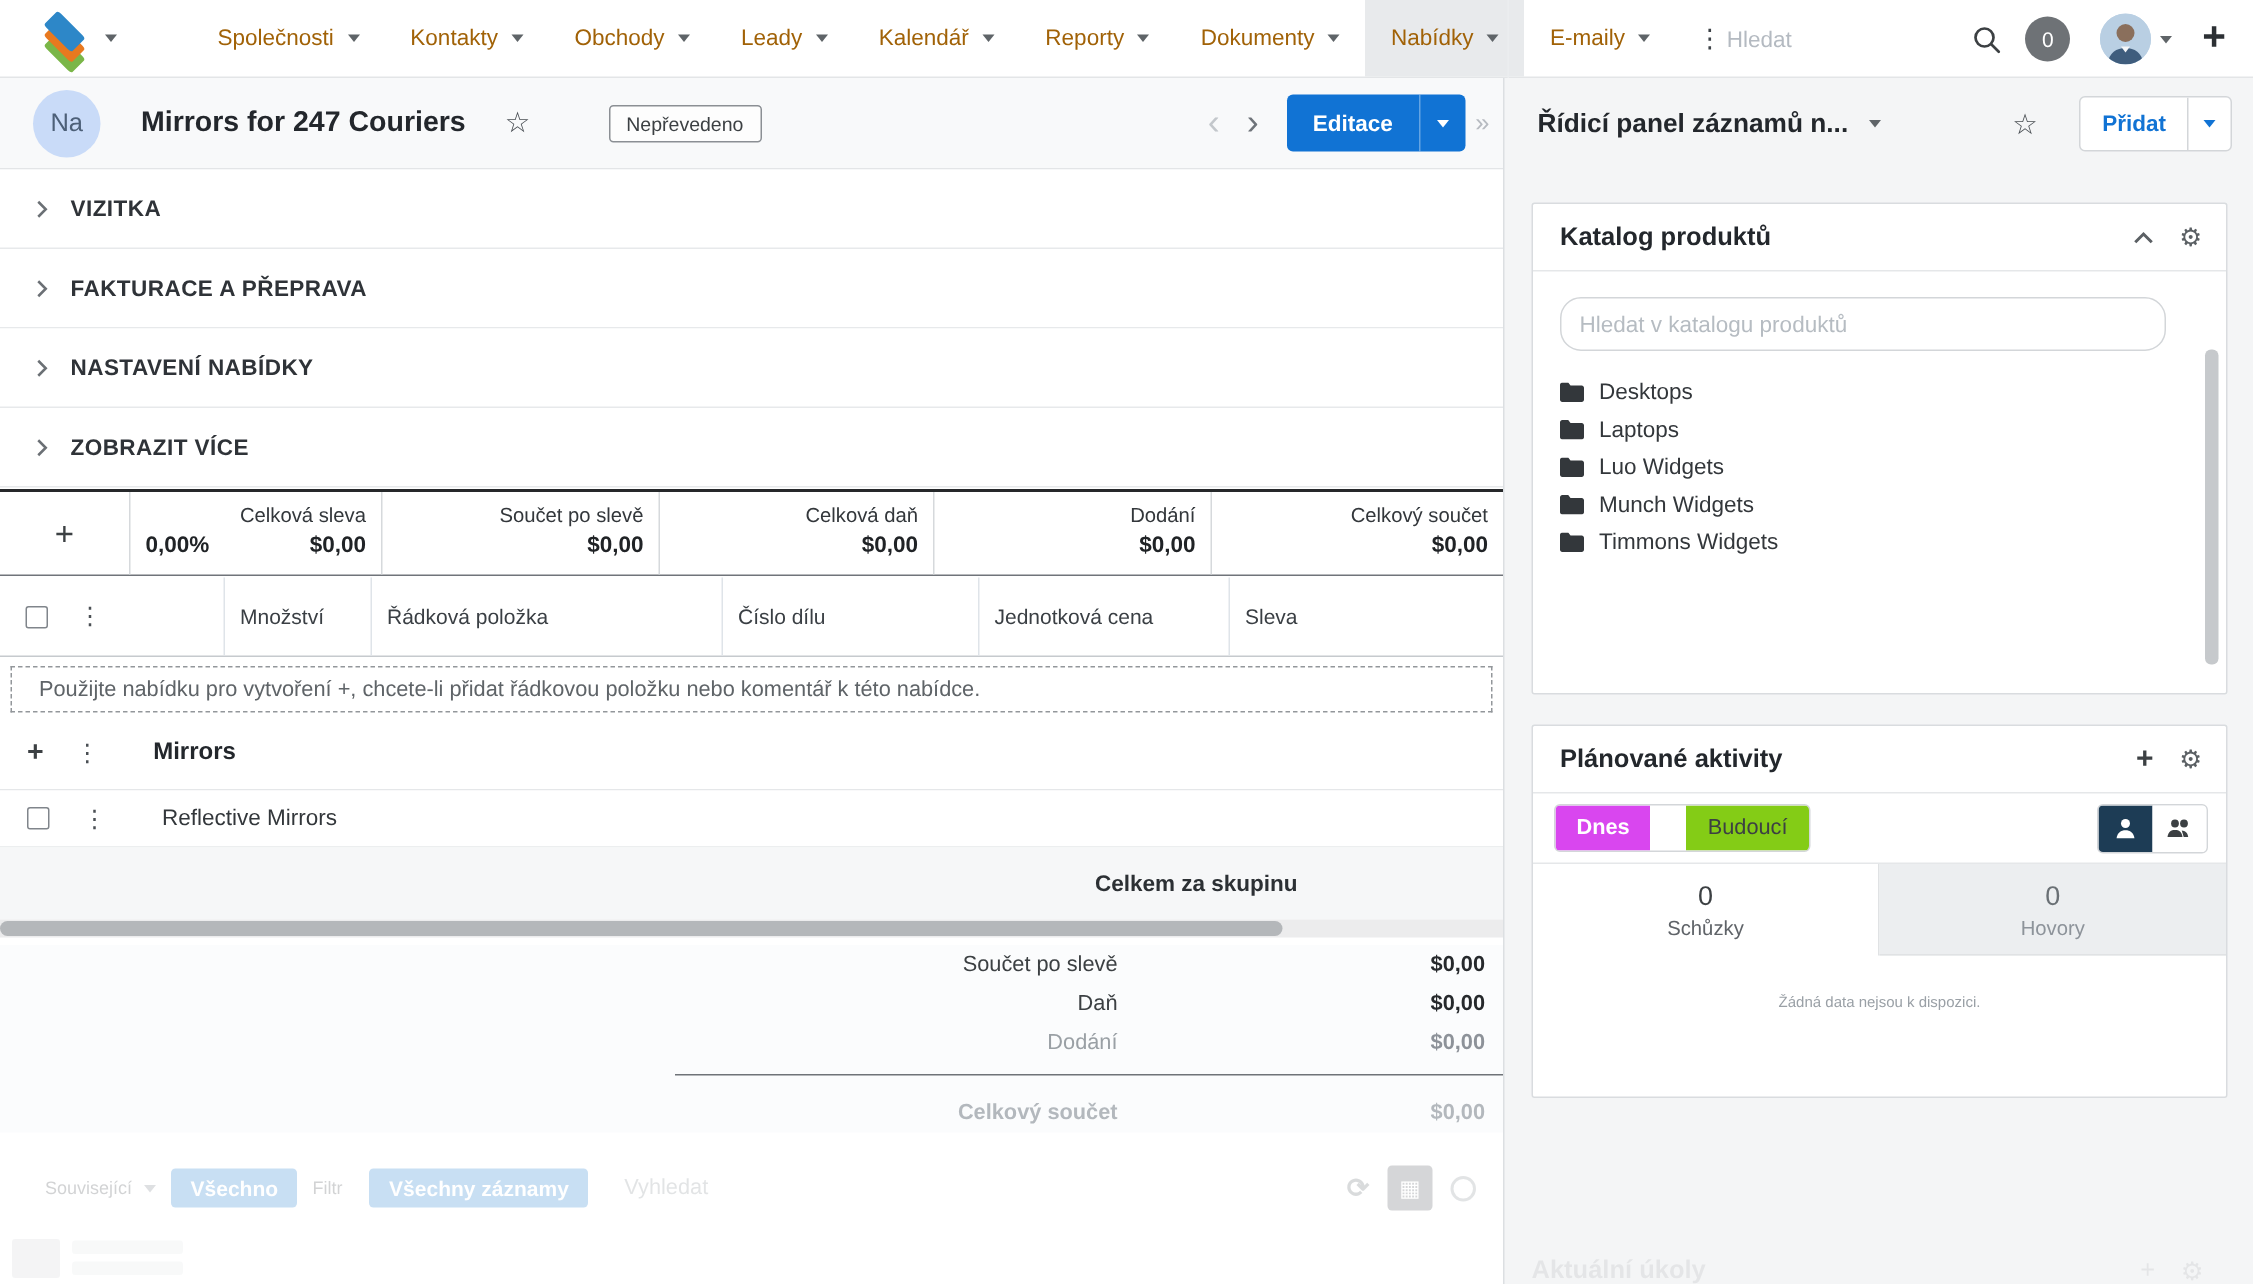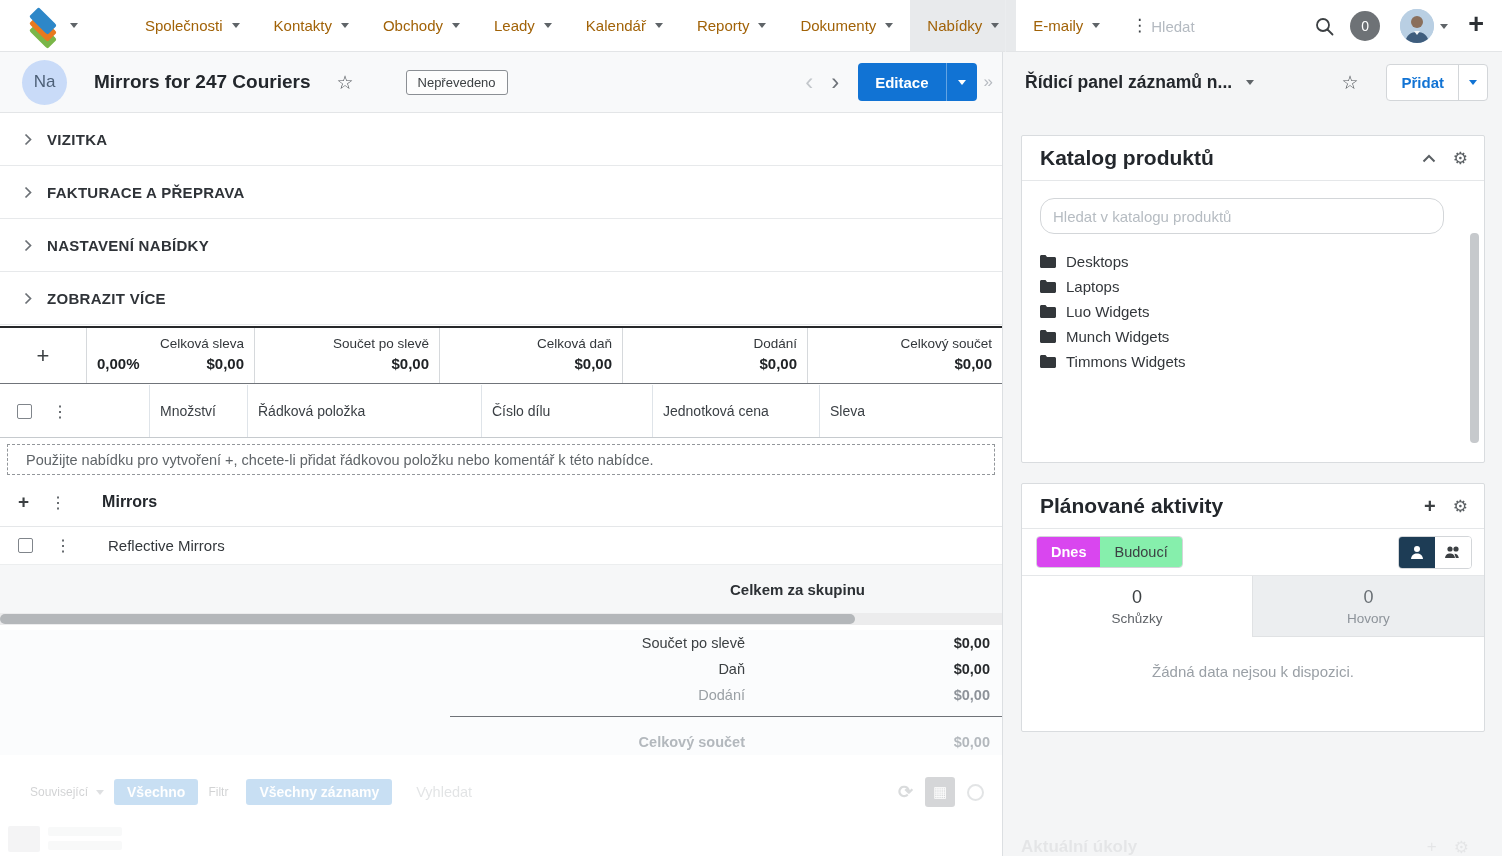--- a/index.html
+++ b/index.html
@@ -139,55 +139,55 @@
   .panel-title-caret { margin-left:14px; }
   .panel-star { margin-left:auto; font-size:19px; color:#4a4f54; cursor:pointer; }
   .add-btn { display:flex; margin-left:28px; height:37px; background:#fff; border:1px solid #d3d6d9;
              border-radius:4px; overflow:hidden; cursor:pointer; }
   .add-btn .add-label { display:flex; align-items:center; padding:0 14px; font-size:15px; font-weight:bold; color:#1173d4; }
   .add-btn .add-caret { display:flex; align-items:center; justify-content:center; width:29px; border-left:1px solid #d3d6d9; }
   .add-btn .add-caret .caret { border-top-color:#1173d4; }
 
   .card { position:absolute; left:18px; width:464px; background:#fff; border:1px solid #d9dcdf; border-radius:2px; }
   .card-header { height:45px; display:flex; align-items:center; padding:0 16px 0 18px; border-bottom:1px solid #e5e7e9; }
-  .card-title { font-size:21px; font-weight:bold; color:#23272c; }
+  .card-title { font-size:17px; font-weight:bold; color:#23272c; }
   .card-icons { margin-left:auto; display:flex; align-items:center; gap:17px; color:#5b6064; }
   .gear { font-size:17px; color:#5b6064; cursor:pointer; }
   .card-plus { font-size:20px; font-weight:bold; color:#3c4043; cursor:pointer; }
 
   .catalog-card { top:83px; height:328px; }
   .catalog-body { position:relative; padding:17px 40px 0 18px; height:281px; overflow:hidden; }
   .catalog-search { width:100%; height:36px; border:1px solid #d3d6d9; border-radius:14px; padding:0 12px;
                     font-size:15px; color:#3d4247; outline:none; font-family:"Liberation Sans",sans-serif; }
   .catalog-search::placeholder { color:#b6bcc2; }
   .folder-list { margin-top:15px; }
   .folder-row { display:flex; align-items:center; height:25px; cursor:pointer; }
   .folder-row svg { margin-right:10px; flex:none; }
   .folder-name { font-size:15px; color:#33373b; }
   .vscroll { position:absolute; right:5px; top:52px; width:9px; height:210px; background:#c6c9cc; border-radius:4px; cursor:pointer; }
 
   .activities-card { top:431px; height:249px; }
   .act-toolbar { height:46px; display:flex; align-items:center; padding:0 12px 0 14px; }
   .seg { display:flex; border:1px solid #d3d6d9; border-radius:4px; overflow:hidden; }
   .seg-btn { padding:7px 14px; font-size:14.5px; cursor:pointer; }
   .seg-btn.on { background:#d946ef; color:#fff; font-weight:bold; }
-  .seg-btn.off { background:#86efac; color:#3c4043; }
+  .seg-btn.off { background:#84cc16; color:#3c4043;margin-left:24px; }
   .act-icon-group { margin-left:auto; display:flex; border:1px solid #d3d6d9; border-radius:4px; overflow:hidden; }
   .act-icon-btn { width:36px; height:31px; display:flex; align-items:center; justify-content:center; cursor:pointer; }
   .act-icon-btn.on { background:#1d3c55; }
   .act-icon-btn.off { background:#fff; }
   .act-tabs { display:flex; border-top:1px solid #e5e7e9; }
   .act-tab { width:50%; height:61px; display:flex; flex-direction:column; align-items:center; justify-content:center; cursor:pointer; }
   .act-tab.active { background:#fff; border-right:1px solid #e0e2e4; }
   .act-tab.inactive { background:#eceef0; border-bottom:1px solid #e0e2e4; }
   .act-count { font-size:18px; color:#3c4043; }
   .act-tab-label { font-size:13.5px; color:#5f6368; margin-top:3px; }
   .act-tab.inactive .act-count { color:#6a7075; }
   .act-tab.inactive .act-tab-label { color:#8d939a; }
-  .act-empty { margin-top:26px; text-align:center; font-size:15px; color:#9aa0a6; }
+  .act-empty { margin-top:26px; text-align:center; font-size:10px; color:#9aa0a6; }
 
   .ghost-panel { position:absolute; left:18px; top:786px; width:464px; height:18px; display:flex; align-items:center; opacity:.07; }
   .ghost-panel .gp-title { font-size:17px; font-weight:bold; color:#23272c; }
   .ghost-panel .gp-icons { margin-left:auto; display:flex; gap:17px; color:#23272c; font-size:17px; padding-right:16px; }
 </style>
 </head>
 <body>
 
 <div class="app">
 

